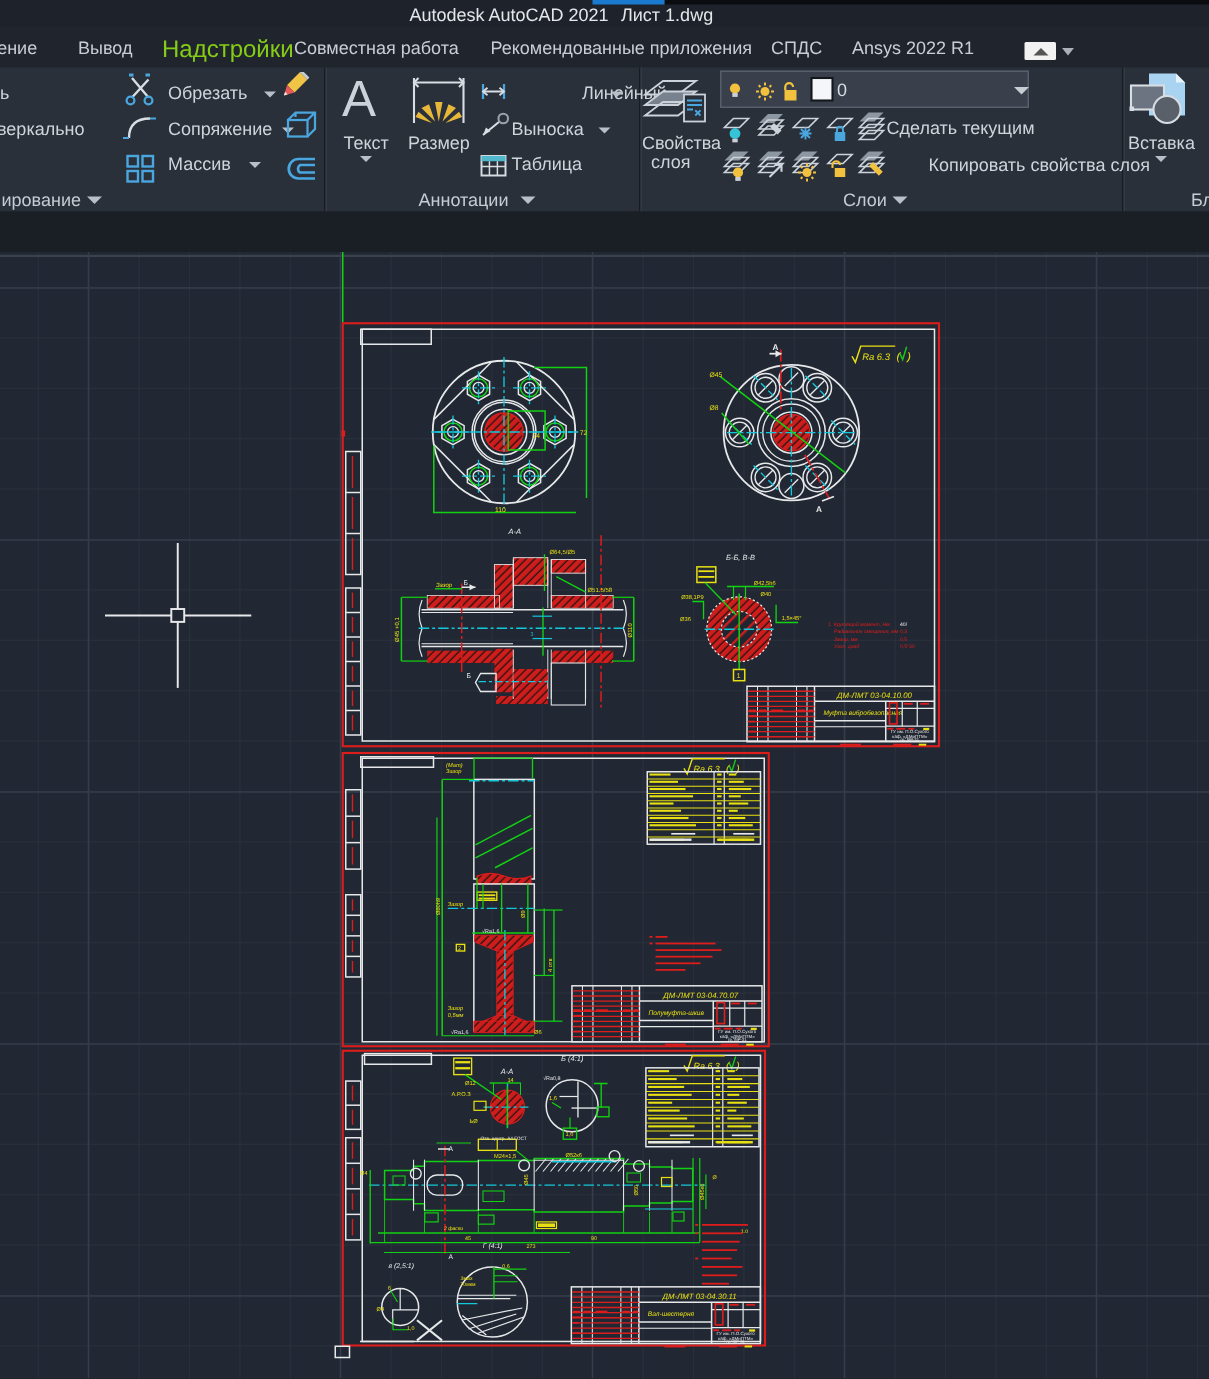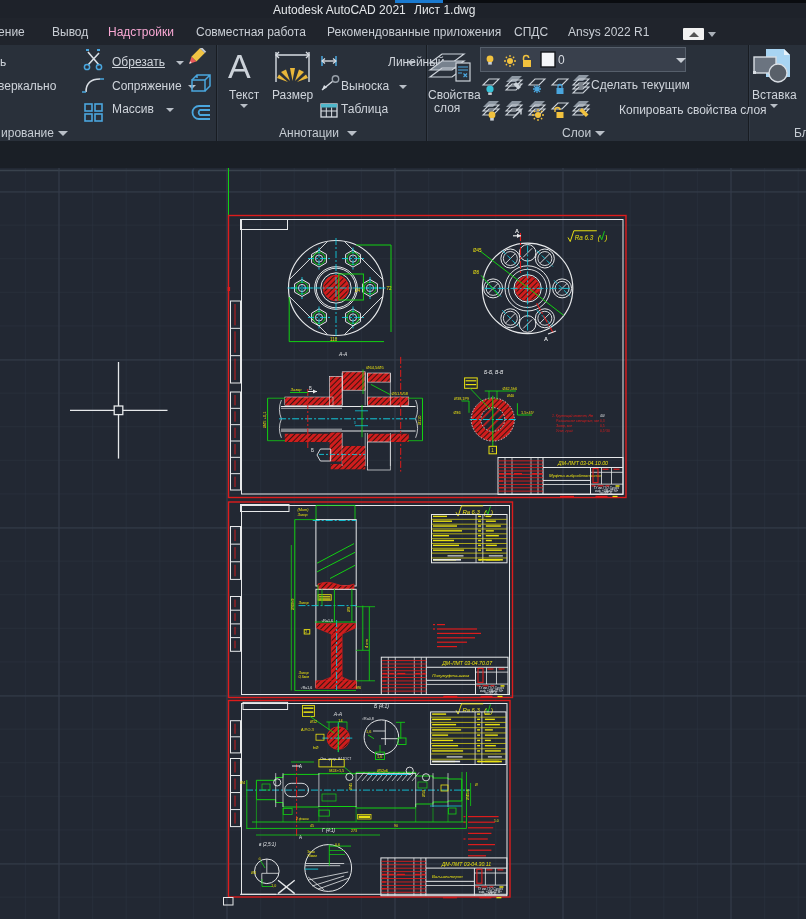--- a/index.html
+++ b/index.html
@@ -9,39 +9,39 @@
 <div id="app">
 
 <div class="abs" style="left:0;top:0;width:806px;height:18px;background:#1e222a;"></div>
 <div class="abs" style="left:443px;top:0;width:363px;height:3px;background:#0a0c10;"></div>
 <div class="abs" style="left:395px;top:0;width:48px;height:3px;background:#1a7ad0;"></div>
 <div class="abs txt" style="left:273px;top:3px;font-size:12px;color:#e4e7ea;">Autodesk AutoCAD 2021</div>
 <div class="abs txt" style="left:414px;top:3px;font-size:12px;color:#e4e7ea;">Лист 1.dwg</div>
 <div class="abs" style="left:0;top:18px;width:806px;height:27px;background:#20242c;"></div>
     <div class="abs txt" style="left:-15px;top:25px;font-size:12px;color:#c9ced5;">вление</div>
     <div class="abs txt" style="left:52px;top:25px;font-size:12px;color:#c9ced5;">Вывод</div>
-    <div class="abs txt" style="left:108px;top:25px;font-size:12px;color:#f9a8d4;">Надстройки</div>
+    <div class="abs txt" style="left:108px;top:25px;font-size:16px;color:#84cc16;">Надстройки</div>
     <div class="abs txt" style="left:196px;top:25px;font-size:12px;color:#c9ced5;">Совместная работа</div>
     <div class="abs txt" style="left:327px;top:25px;font-size:12px;color:#c9ced5;">Рекомендованные приложения</div>
     <div class="abs txt" style="left:514px;top:25px;font-size:12px;color:#c9ced5;">СПДС</div>
     <div class="abs txt" style="left:568px;top:25px;font-size:12px;color:#c9ced5;text-align:right;">Ansys 2022 R1</div>
 <div class="abs" style="left:683px;top:28px;width:21px;height:12px;background:#f2f2f2;border-radius:1px;"></div>
 <div class="abs" style="left:689px;top:32px;width:0;height:0;border-left:5px solid transparent;border-right:5px solid transparent;border-bottom:5px solid #555;"></div>
 <div class="abs" style="left:708px;top:32px;width:0;height:0;border-left:4px solid transparent;border-right:4px solid transparent;border-top:5px solid #aab0b8;"></div>
 <div class="abs" style="left:0;top:45px;width:806px;height:96px;background:#29303a;"></div>
     <div class="abs" style="left:216px;top:45px;width:1px;height:96px;background:#181c22;"></div>
     <div class="abs" style="left:217px;top:45px;width:1px;height:96px;background:#323a45;"></div>
     <div class="abs" style="left:426px;top:45px;width:1px;height:96px;background:#181c22;"></div>
     <div class="abs" style="left:427px;top:45px;width:1px;height:96px;background:#323a45;"></div>
     <div class="abs" style="left:748px;top:45px;width:1px;height:96px;background:#181c22;"></div>
     <div class="abs" style="left:749px;top:45px;width:1px;height:96px;background:#323a45;"></div>
     <div class="abs" style="left:0;top:141px;width:806px;height:27px;background:#1a1f26;"></div>
 <div class="abs txt" style="left:0px;top:55px;color:#cfd4db;font-size:12px;">ь</div>
 <div class="abs txt" style="left:-2px;top:79px;color:#cfd4db;font-size:12px;">веркально</div>
-<div class="abs txt" style="left:112px;top:55px;color:#cfd4db;font-size:12px;text-decoration:underline;">Обрезать</div>
+<div class="abs txt" style="left:112px;top:55px;color:#cfd4db;font-size:12px;">Обрезать</div>
 <div class="abs txt" style="left:112px;top:79px;color:#cfd4db;font-size:12px;">Сопряжение</div>
 <div class="abs txt" style="left:112px;top:102px;color:#cfd4db;font-size:12px;">Массив</div>
 <div class="abs txt" style="left:1px;top:126px;color:#cfd4db;font-size:12px;color:#c6ccd3;">ирование</div>
 <div class="abs" style="left:176px;top:61px;width:0;height:0;border-left:4px solid transparent;border-right:4px solid transparent;border-top:4px solid #b9bfc7;"></div>
     <div class="abs" style="left:188px;top:85px;width:0;height:0;border-left:4px solid transparent;border-right:4px solid transparent;border-top:4px solid #b9bfc7;"></div>
     <div class="abs" style="left:166px;top:108px;width:0;height:0;border-left:4px solid transparent;border-right:4px solid transparent;border-top:4px solid #b9bfc7;"></div>
     <div class="abs" style="left:58px;top:131px;width:0;height:0;border-left:5px solid transparent;border-right:5px solid transparent;border-top:5px solid #b9bfc7;"></div>
     <svg class="abs" style="left:80px;top:48px;" width="136" height="75" viewBox="0 0 136 75">
 
 <g stroke="#d8dde3" stroke-width="1.6" fill="none">

